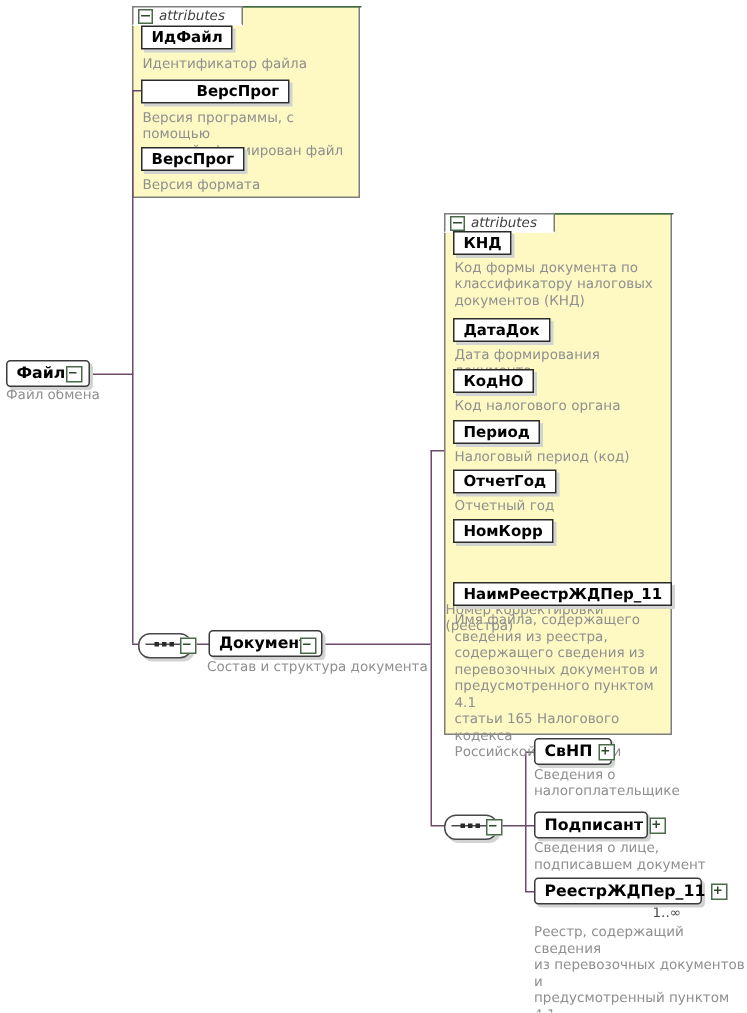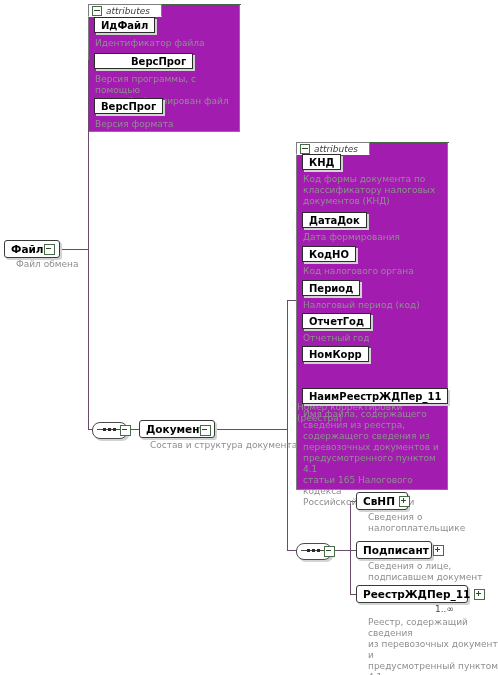--- a/index.html
+++ b/index.html
@@ -30,21 +30,21 @@
   .vline {
     position: absolute;
     width: 1px;
     background: #6b4a6b;
   }
 
   
   .attrbox {
     position: absolute;
     border: 1px solid #7d7d7d;
-    background: #a21caf;
+    background: #fef9c3;
     box-sizing: border-box;
   }
   .attrbox .tab {
     position: absolute;
     top: -1px;
     left: -1px;
     height: 13px;
     border: 1px solid #7d7d7d;
     border-bottom: 1px solid #ffffff;
     background: #ffffff;
@@ -157,21 +157,20 @@
     background: #2d4a2d;
   }
   
   .ecap {
     position: absolute;
     font-size: 9px;
     line-height: 11px;
     color: #8f8f8f;
     white-space: pre-line;
     z-index: 4;
-    margin-left: 12px;
   }
 
   
   .seq {
     position: absolute;
     width: 34px; height: 15px;
     border: 1px solid #4a4a4a;
     border-radius: 8px;
     background: #ffffff;
     box-shadow: 2px 2px 0 #d2d4d2;

